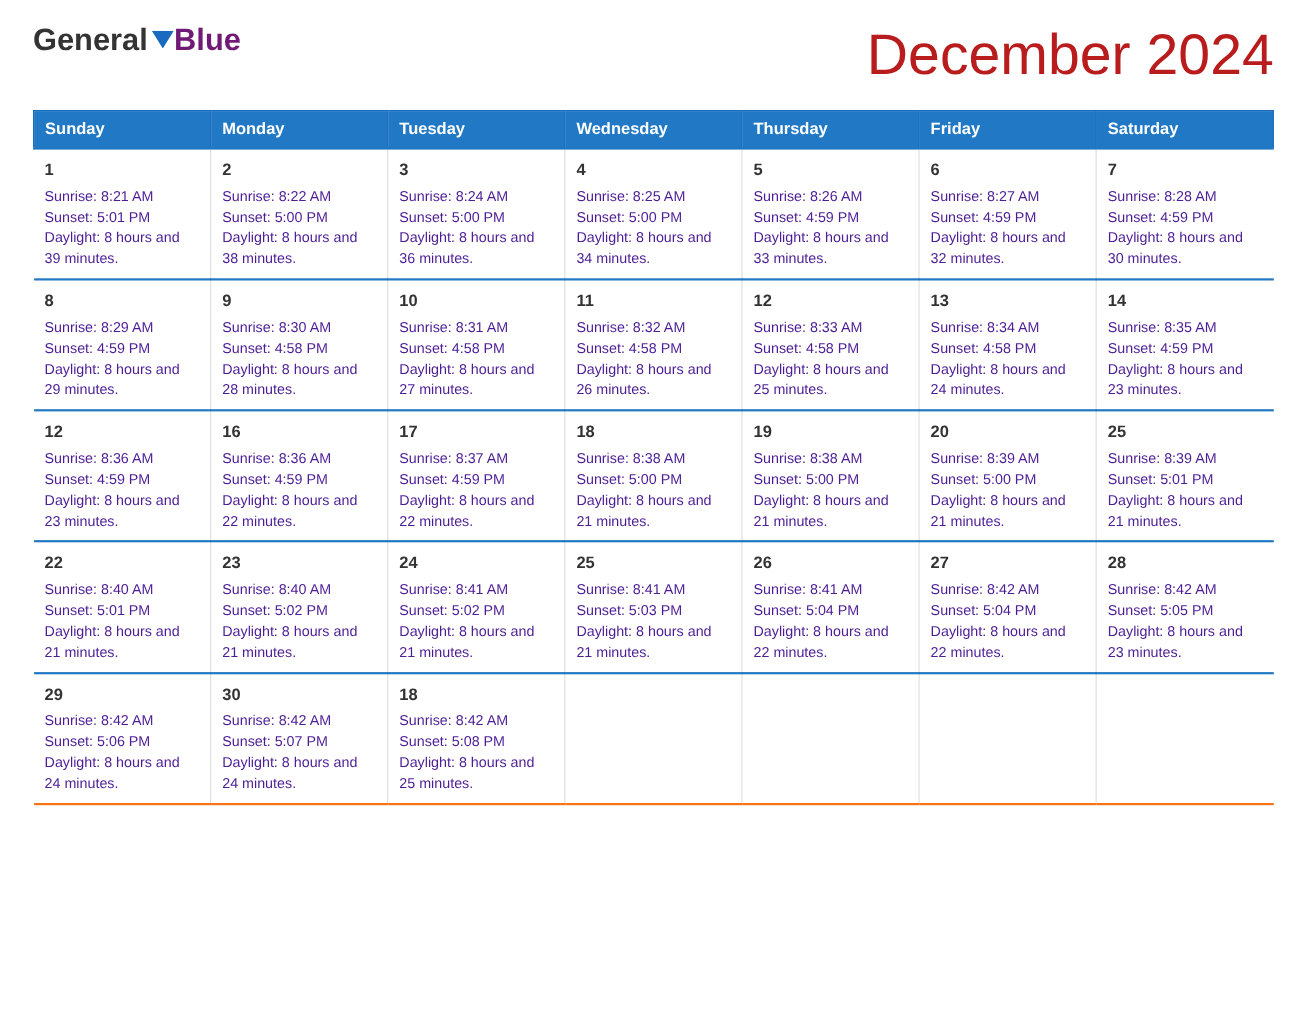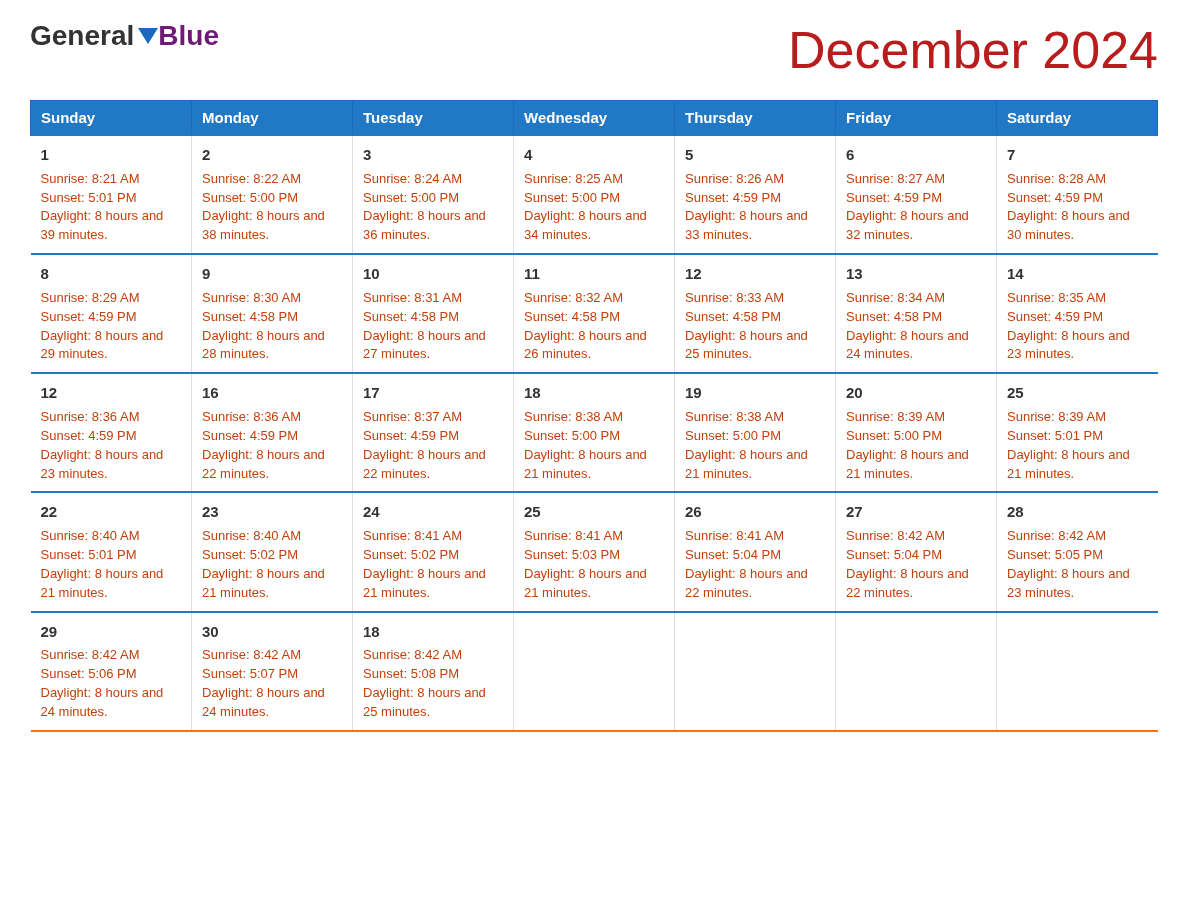--- a/index.html
+++ b/index.html
@@ -65,21 +65,21 @@
       border-right: none;
     }
     .day-num {
       font-size: 15px;
       font-weight: 600;
       display: block;
       margin-bottom: 4px;
     }
     .day-info {
       font-size: 13px;
-      color: #c2410c;
+      color: #4c1d95;
     }
     tbody tr:last-child td {
       border-bottom: 2px solid #f97316;
     }
   </style>
 </head>
 <body>
 
 <div class="header">
   <div class="logo">

